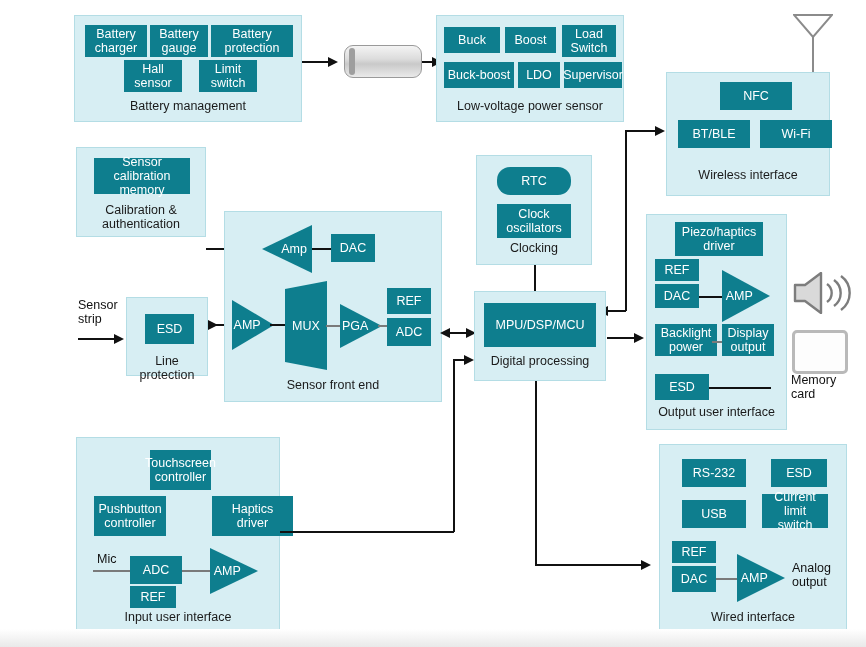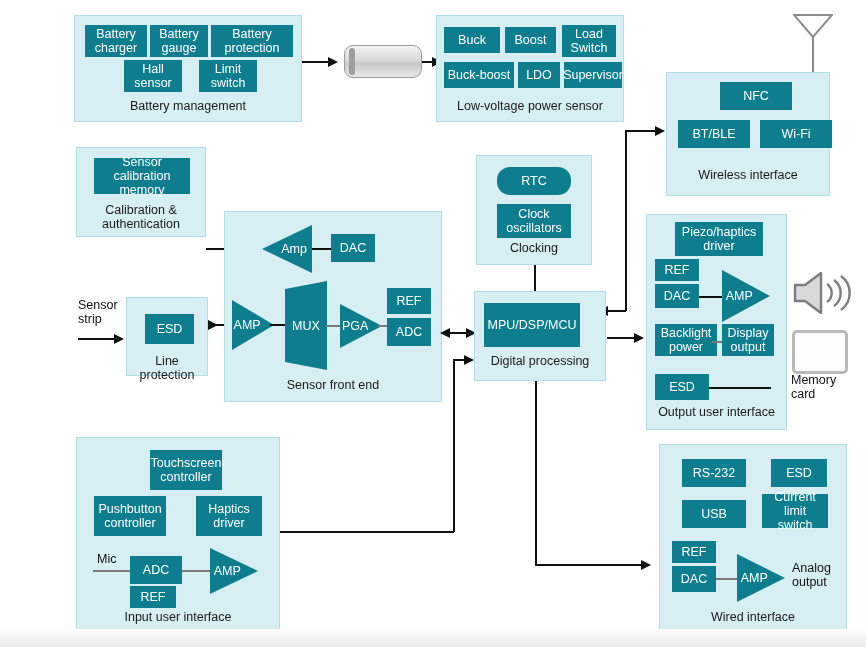--- a/index.html
+++ b/index.html
@@ -270,21 +270,21 @@
     <div class="panel-title" style="top:85px;">Clocking</div>
   </div>
   <div class="blk" style="left:497px;top:167px;width:74px;height:28px;border-radius:13px;">RTC</div>
   <div class="blk" style="left:497px;top:204px;width:74px;height:34px;">Clock
 oscillators</div>
   <div class="wire v" style="left:534px;top:265px;height:26px;"></div>
 
   <div class="panel" style="left:474px;top:291px;width:132px;height:90px;">
     <div class="panel-title" style="top:62px;">Digital processing</div>
   </div>
-  <div class="blk" style="left:484px;top:303px;width:96px;height:44px;">MPU/DSP/MCU</div>
+  <div class="blk" style="left:484px;top:303px;width:112px;height:44px;">MPU/DSP/MCU</div>
 
   <div class="panel" style="left:646px;top:214px;width:141px;height:216px;">
     <div class="panel-title" style="top:190px;">Output user interface</div>
   </div>
   <div class="blk" style="left:655px;top:222px;width:88px;height:34px;margin-left:20px;">Piezo/haptics
 driver</div>
   <div class="blk" style="left:655px;top:259px;width:44px;height:22px;">REF</div>
   <div class="blk" style="left:655px;top:284px;width:44px;height:24px;">DAC</div>
   <div class="wire h" style="left:699px;top:296px;width:24px;"></div>
   <div class="tri" style="left:722px;top:270px;width:48px;height:52px;">
@@ -313,25 +313,25 @@
     </svg>
   </div>
 
   <div class="memcard" style="left:792px;top:330px;width:56px;height:44px;"></div>
   <div class="lbl" style="left:791px;top:373px;">Memory
 card</div>
 
   <div class="panel" style="left:76px;top:437px;width:204px;height:194px;">
     <div class="panel-title" style="top:172px;">Input user interface</div>
   </div>
-  <div class="blk" style="left:150px;top:450px;width:72px;height:40px;">Touchscreen
+  <div class="blk" style="left:150px;top:450px;width:61px;height:40px;">Touchscreen
 controller</div>
   <div class="blk" style="left:94px;top:496px;width:72px;height:40px;">Pushbutton
 controller</div>
-  <div class="blk" style="left:196px;top:496px;width:66px;height:40px;">Haptics
+  <div class="blk" style="left:212px;top:496px;width:81px;height:40px;">Haptics
 driver</div>
 
   <div class="lbl" style="left:97px;top:552px;">Mic</div>
   <div class="grayline" style="left:93px;top:570px;width:40px;"></div>
   <div class="blk" style="left:130px;top:556px;width:52px;height:28px;">ADC</div>
   <div class="blk" style="left:130px;top:586px;width:46px;height:22px;">REF</div>
   <div class="grayline" style="left:182px;top:570px;width:30px;"></div>
   <div class="tri" style="left:210px;top:548px;width:48px;height:46px;">
     <svg width="48" height="46" viewBox="0 0 48 46">
       <polygon points="0,0 48,23 0,46" fill="#0e7e8e"></polygon>

